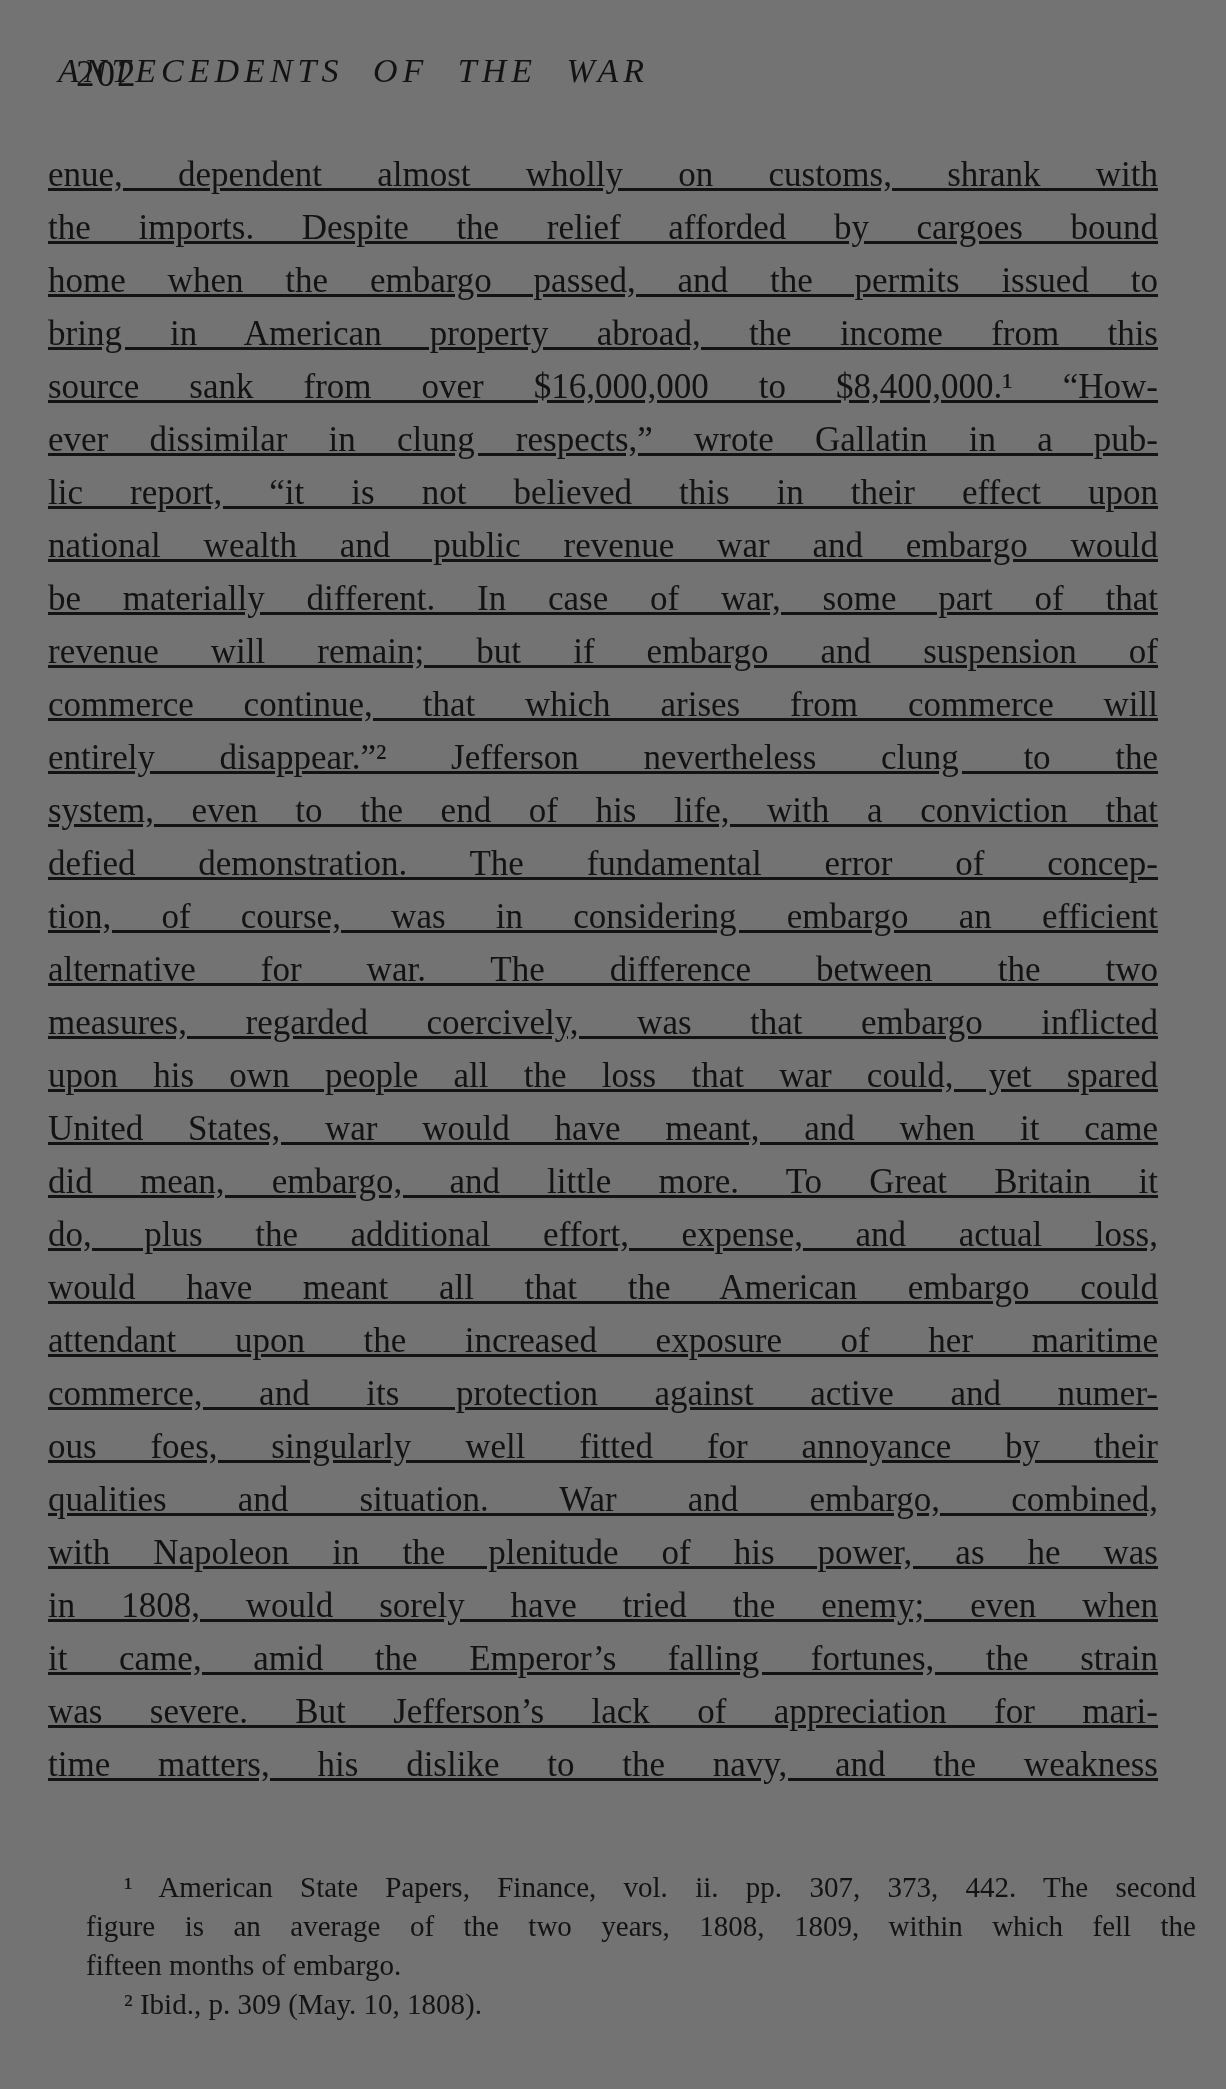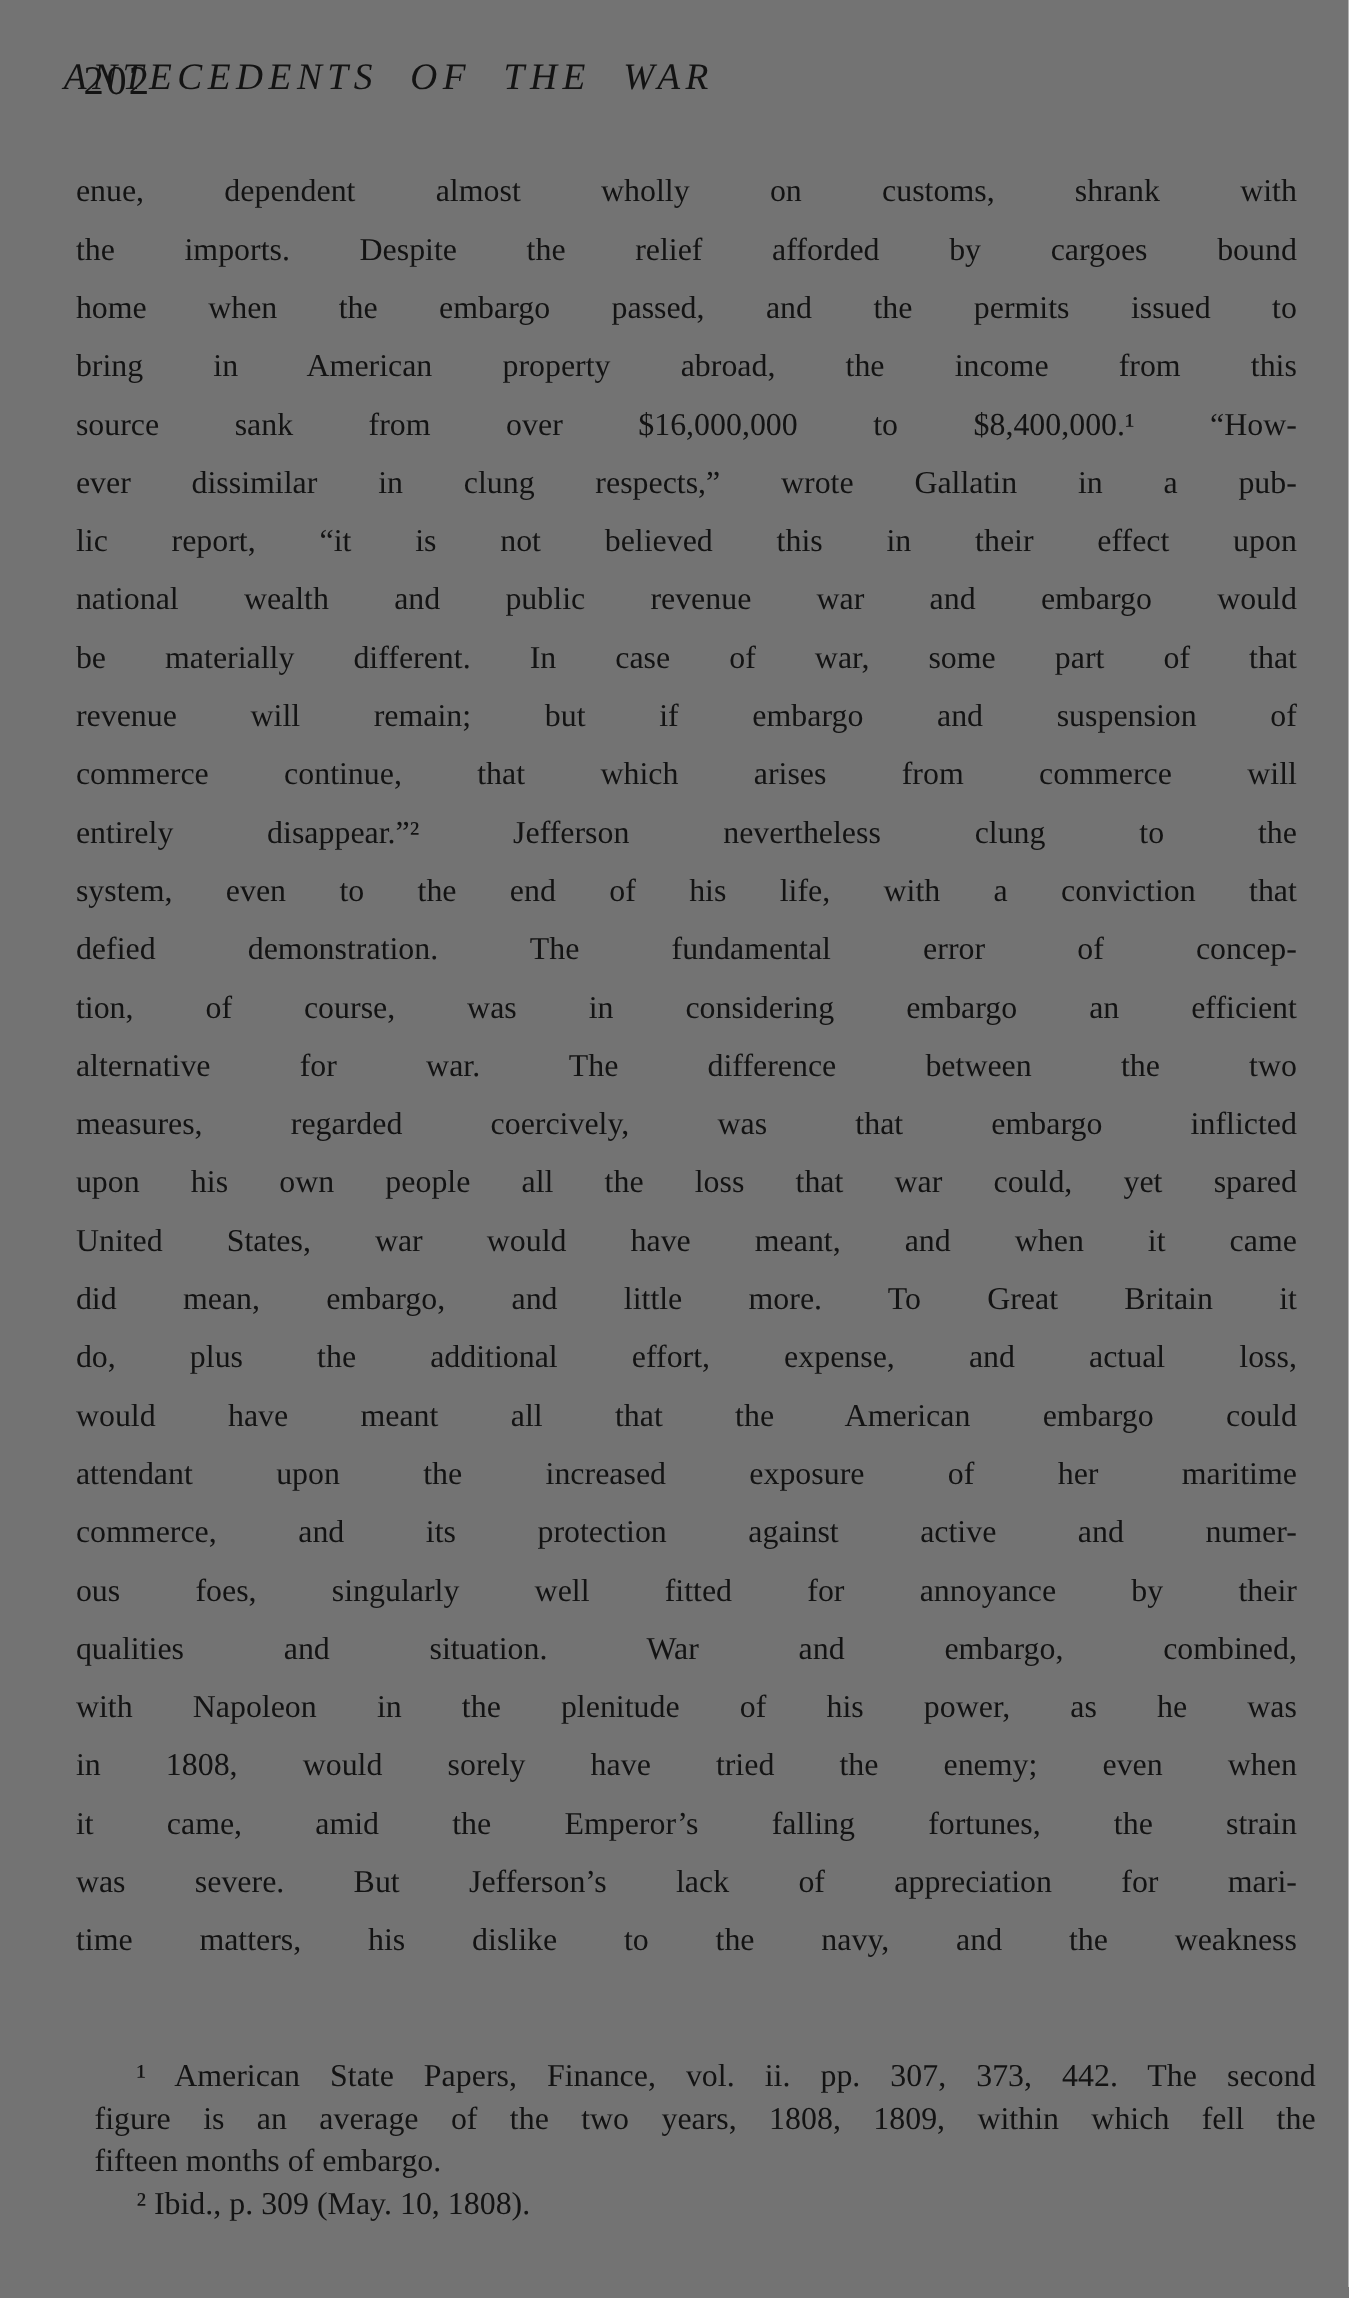--- a/index.html
+++ b/index.html
@@ -38,24 +38,25 @@
     text-align: left;
     font-style: italic;
     font-size: 34px;
     letter-spacing: 5px;
     word-spacing: 16px;
     white-space: nowrap;
   }
   .body-text {
     position: absolute;
     top: 148px;
-    left: 69px;
+    left: 48px;
     width: 1110px;
-    font-size: 29px;
+    font-size: 35px;
     line-height: 53px;
+    text-decoration: underline;
   }
   .line {
     text-align: justify;
     text-align-last: justify;
     height: 53px;
     white-space: normal;
   }
   .footnotes {
     position: absolute;
     top: 1868px;

